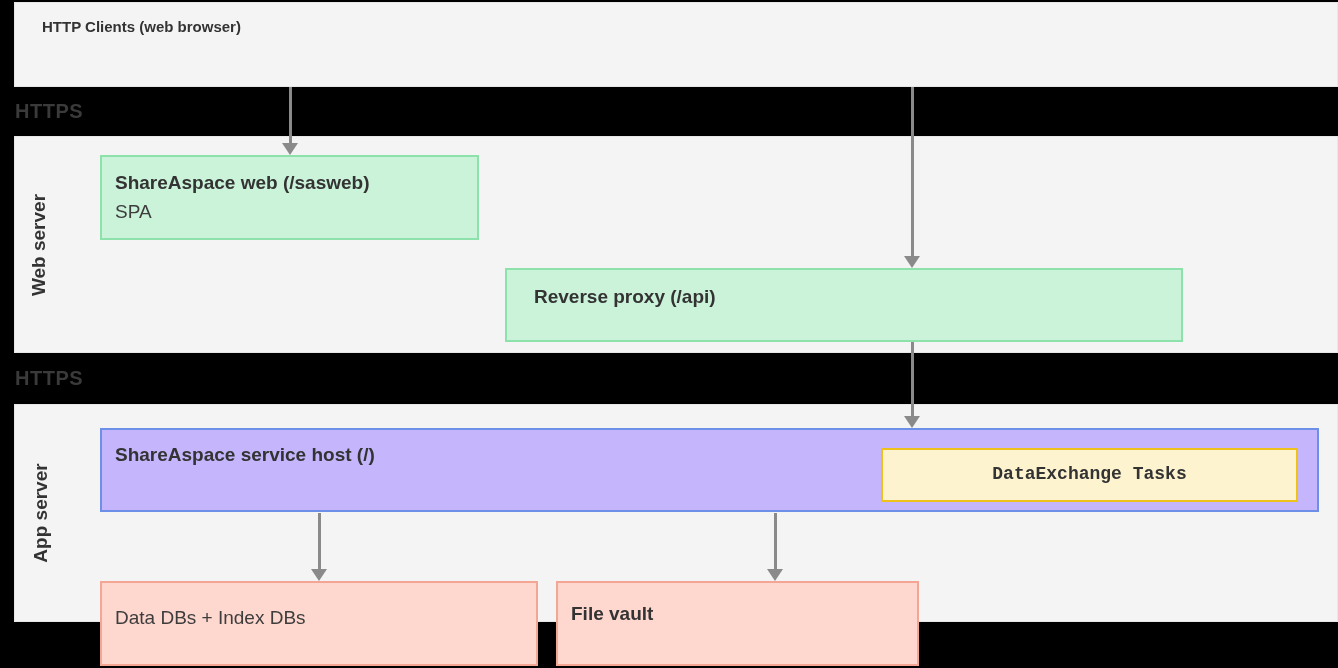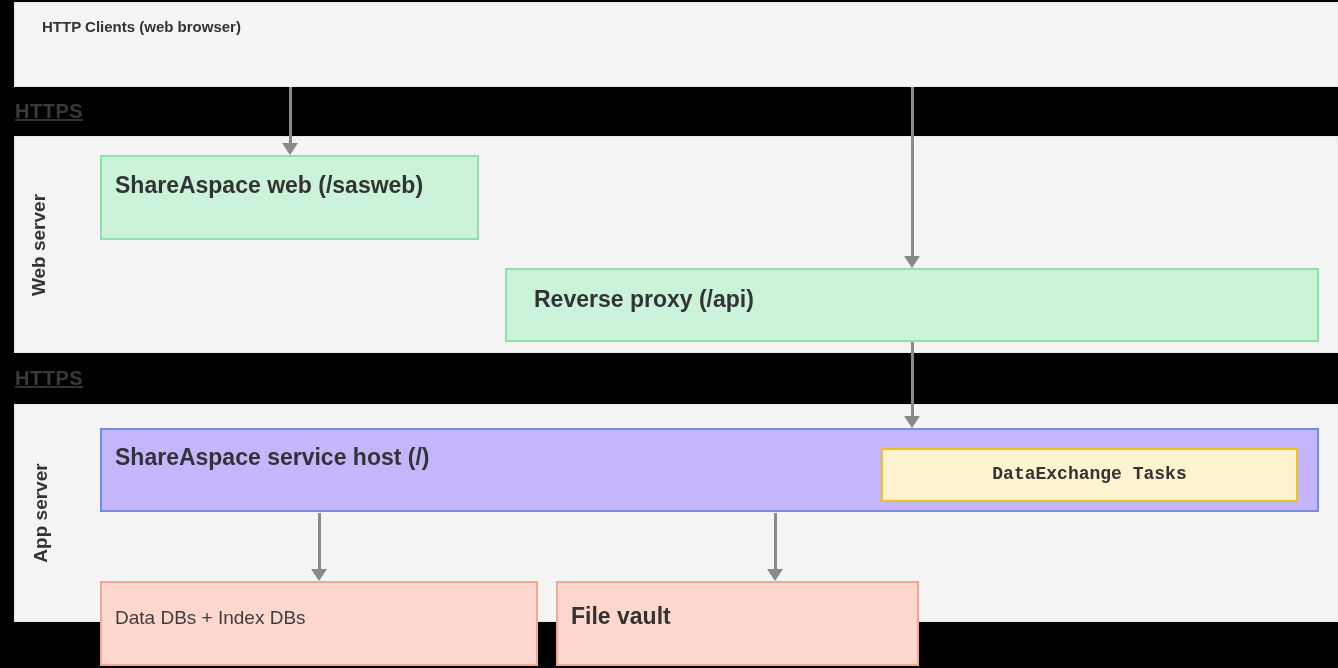--- a/index.html
+++ b/index.html
@@ -32,21 +32,20 @@
 
   
   .separator {
     position: absolute;
     left: 0;
     width: 1338px;
     background: #000;
     z-index: 1;
     display: flex;
     align-items: center;
-    text-decoration: underline;
   }
   #sep-https-top { top: 88px;  height: 46px; }
   #sep-https-mid { top: 354px; height: 49px; }
   .https-label {
     color: #3a3a3a;
     font-weight: bold;
     font-size: 20px;
     padding-left: 15px;
     letter-spacing: 0.5px;
   }
@@ -81,38 +80,38 @@
 
   
   .node {
     position: absolute;
     box-sizing: border-box;
     border: 2px solid;
     z-index: 3;
     padding: 13px 13px;
   }
   .node .title {
-    font-size: 23px;
+    font-size: 19px;
     font-weight: bold;
     color: #333;
     line-height: 1.2;
   }
   .node .subtitle {
     font-size: 19px;
     font-weight: normal;
     color: #3d3d3d;
     line-height: 1.2;
     margin-top: 6px;
   }
   .green  { background: #cbf3da; border-color: #8de2ac; }
   .blue   { background: #c4b5fd; border-color: #6d8fe8; }
   .pink   { background: #fed7ce; border-color: #f5a593; }
 
   #node-saweb    { left: 100px; top: 155px; width: 379px; height: 85px; padding-top: 15px; }
-  #node-revproxy { left: 505px; top: 268px; width: 814px; height: 74px; padding-top: 16px; padding-left: 27px; }
+  #node-revproxy { left: 505px; top: 268px; width: 678px; height: 74px; padding-top: 16px; padding-left: 27px; }
   #node-host     { left: 100px; top: 428px; width: 1219px; height: 84px; padding-top: 14px; }
   #node-dex {
     position: absolute;
     left: 779px;
     top: 18px;
     width: 417px;
     height: 54px;
     box-sizing: border-box;
     border: 2px solid #eec11b;
     background: #fdf3cf;
@@ -160,20 +159,21 @@
     <div class="https-label">HTTPS</div>
   </div>
 
   <div class="band" id="band-webserver"></div>
   <div class="v-label-wrap" id="v-web">
     <span class="v-label">Web server</span>
   </div>
 
   <div class="node green" id="node-saweb">
     <div class="title">ShareAspace web (/sasweb)</div>
+    <div class="subtitle">SPA</div>
   </div>
 
   <div class="node green" id="node-revproxy">
     <div class="title">Reverse proxy (/api)</div>
   </div>
 
   <div class="separator" id="sep-https-mid">
     <div class="https-label">HTTPS</div>
   </div>
 

